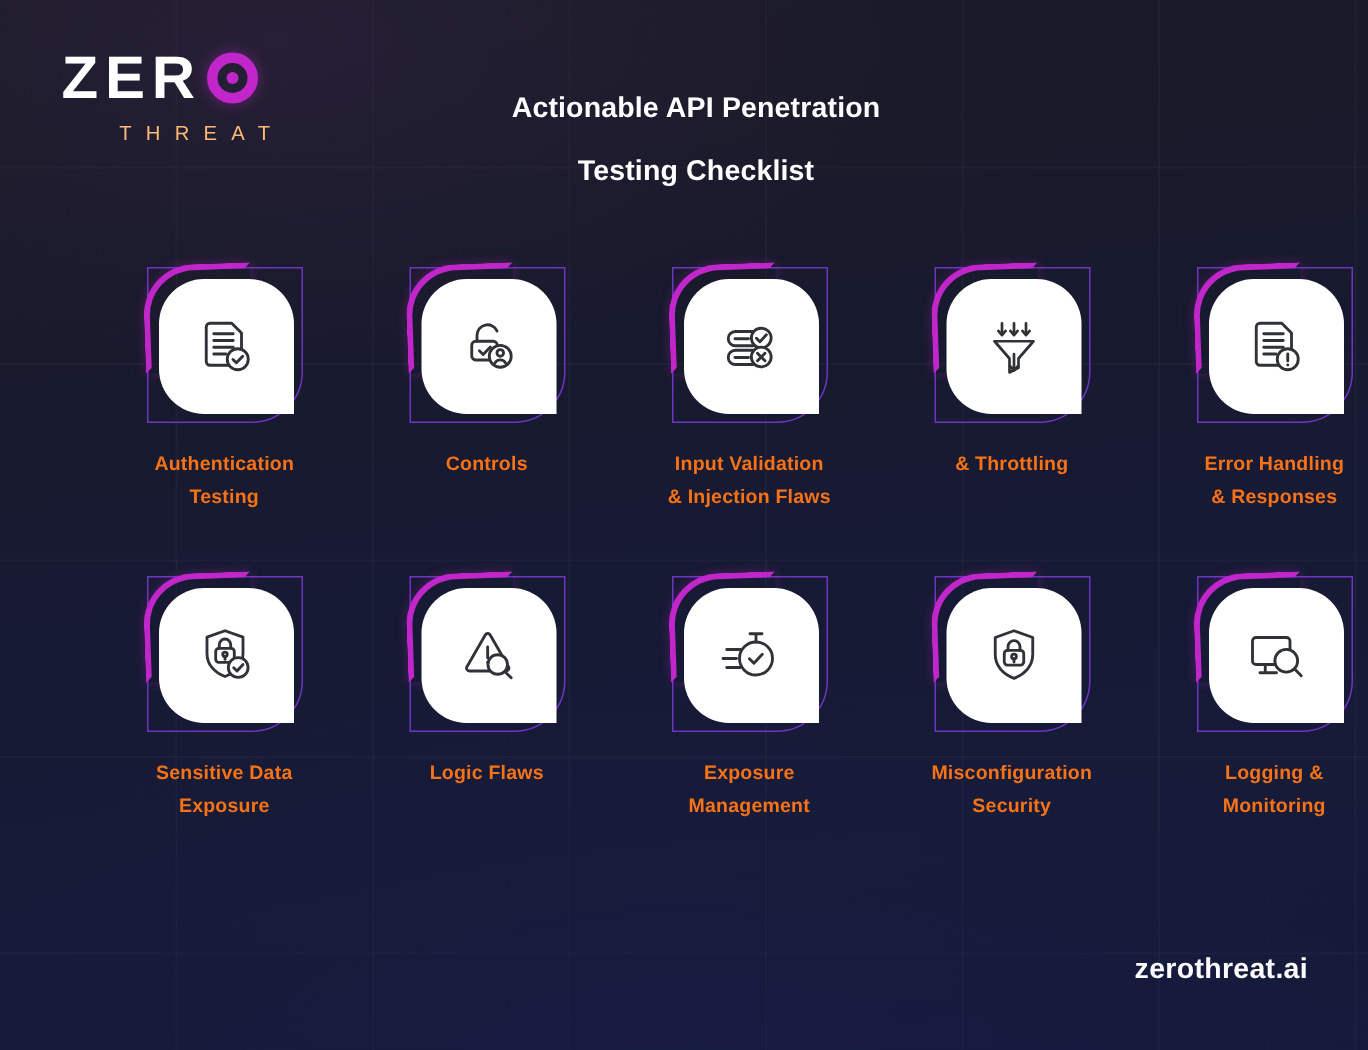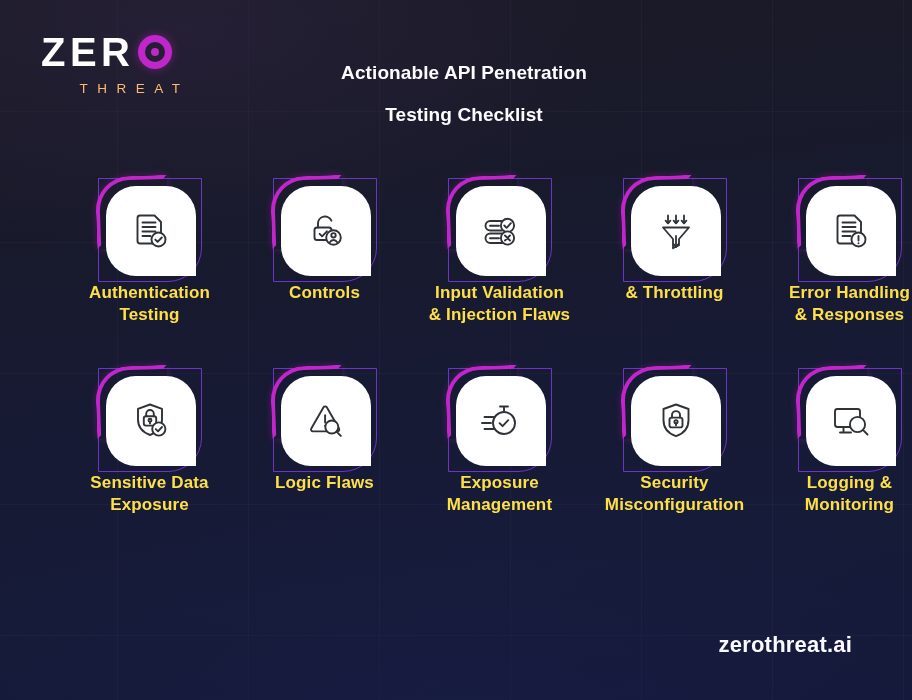--- a/index.html
+++ b/index.html
@@ -111,32 +111,33 @@
     position:absolute; left:8px; top:8px;
     width:90px; height:90px;
     background:#ffffff;
     border-radius:30px 30px 0 30px;
     display:flex; align-items:center; justify-content:center;
   }
   .tile-face svg { display:block; }
 
   
   .card-label {
+    margin-top:16px;
     text-align:center;
-    font-size:17px; font-weight:600; color:#fde047;
+    font-size:13px; font-weight:600; color:#f97316;
     line-height:21.5px;
     letter-spacing:0.15px;
     width:175px;
   }
   .label-line { display:block; white-space:nowrap; }
 
   
   #site-footer {
-    position:absolute; right:60px; bottom:42px;
-    font-size:22px; font-weight:700; color:#fbfbff;
+    position:absolute; right:40px; bottom:42px;
+    font-size:19px; font-weight:700; color:#fbfbff;
     letter-spacing:0.2px;
   }
 </style>
 </head>
 <body>
 
 <div id="bg-root">
   <div id="bg-grid"></div>
   <div id="bg-vignette"></div>
 </div>
@@ -347,22 +348,22 @@
               <path d="M23 6.5l12.5 4.5v11.2c0 7.7-5.2 13.4-12.5 16-7.3-2.6-12.5-8.3-12.5-16V11L23 6.5z"></path>
               <path d="M19 19.6v-2.5a4 4 0 0 1 8 0v2.5"></path>
               <rect x="16.5" y="19.6" width="13" height="9.8" rx="2.2"></rect>
               <circle cx="23" cy="23.7" r="1.6"></circle>
               <path d="M23 25.3v2"></path>
             </svg>
           </span>
         </div>
       </div>
       <div class="card-label">
+        <span class="label-line">Misconfiguration</span>
         <span class="label-line">Security</span>
-        <span class="label-line">Misconfiguration</span>
       </div>
     </div>
 
     <div class="grid-cell">
       <div class="card-tile">
         <div class="tile-border"></div>
         <div class="tile-arc"></div>
         <div class="tile-face">
           <span>
             <svg width="46" height="46" viewBox="0 0 46 46" fill="none" stroke="#2f3236" stroke-width="1.9" stroke-linecap="round" stroke-linejoin="round">

